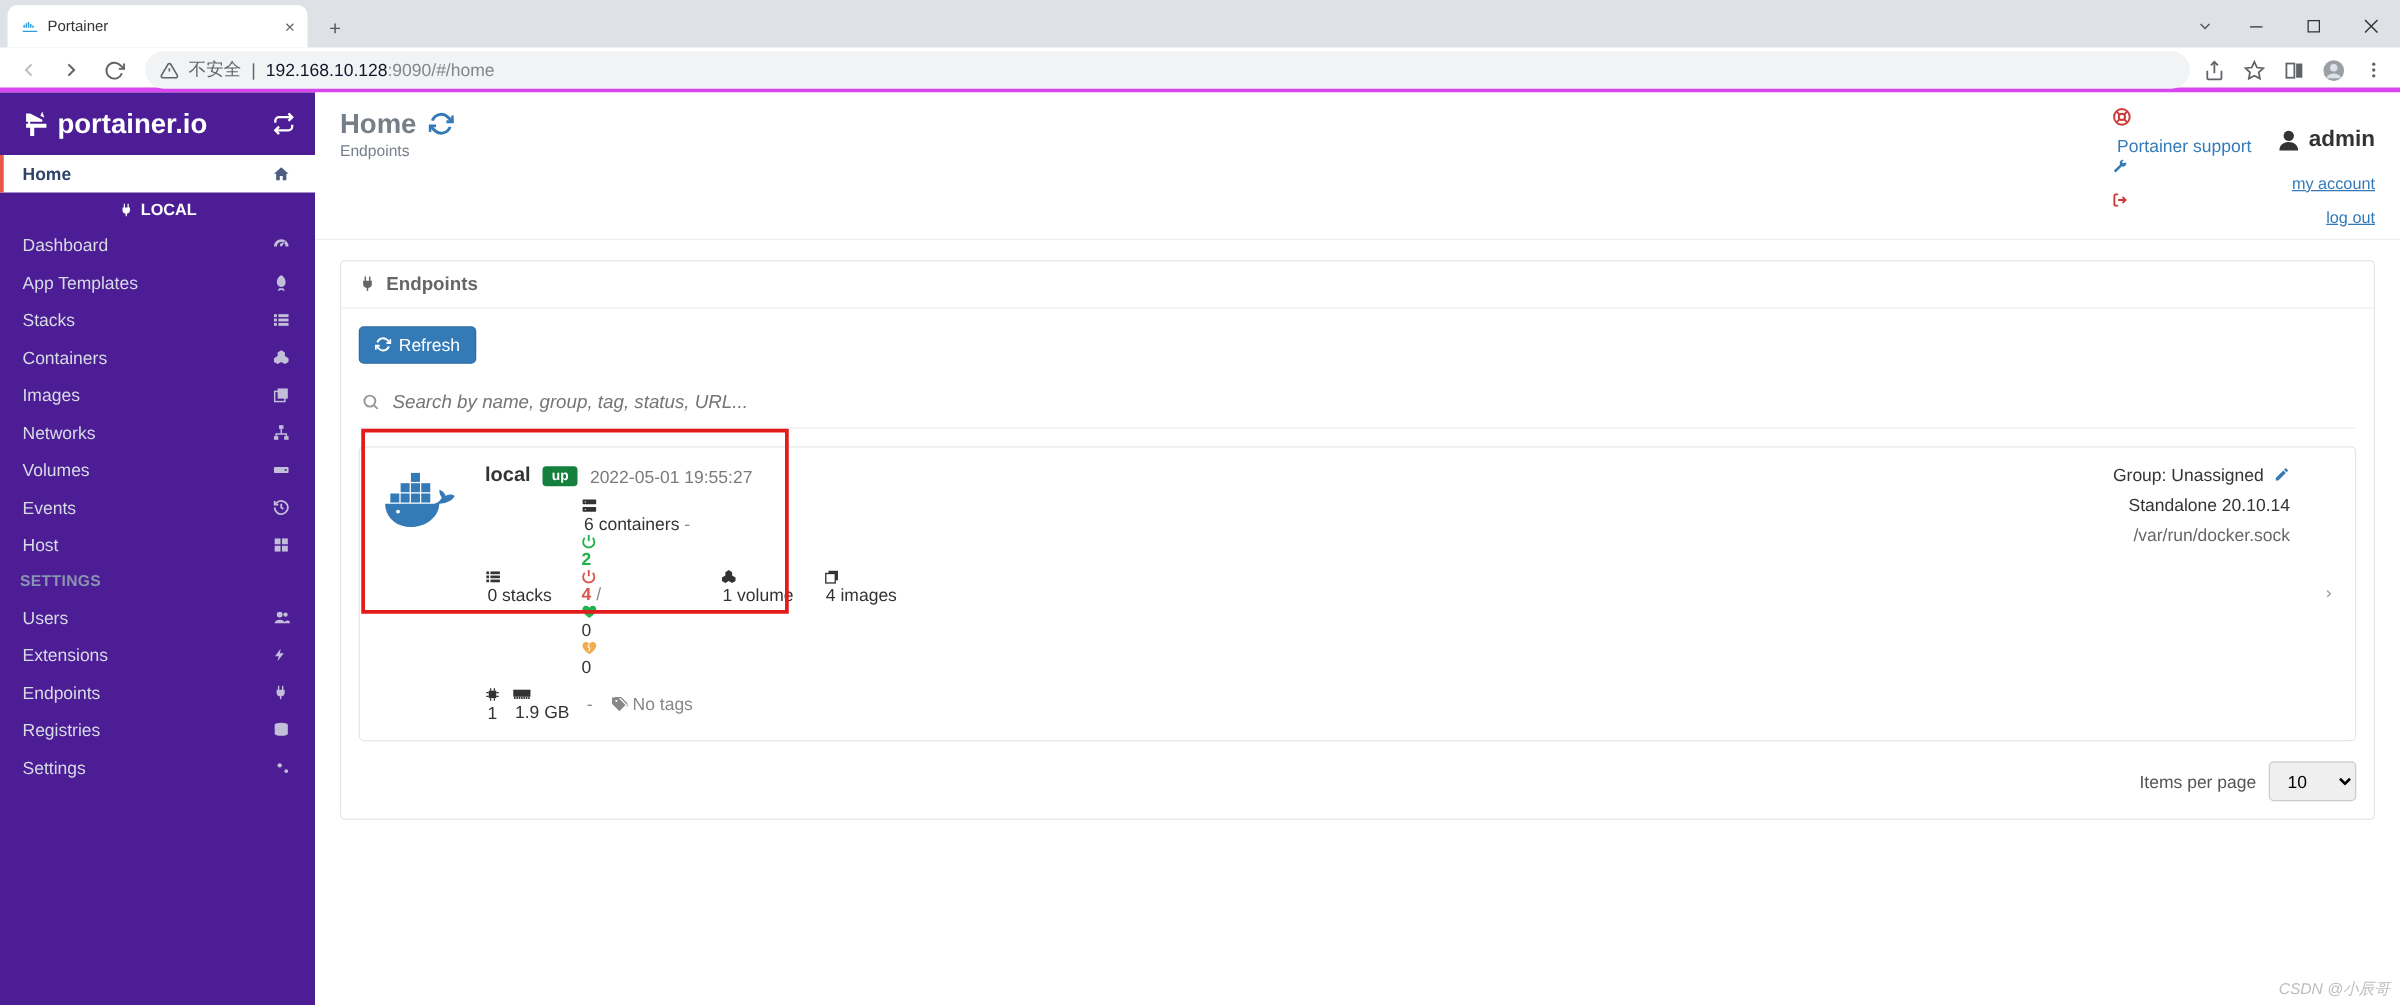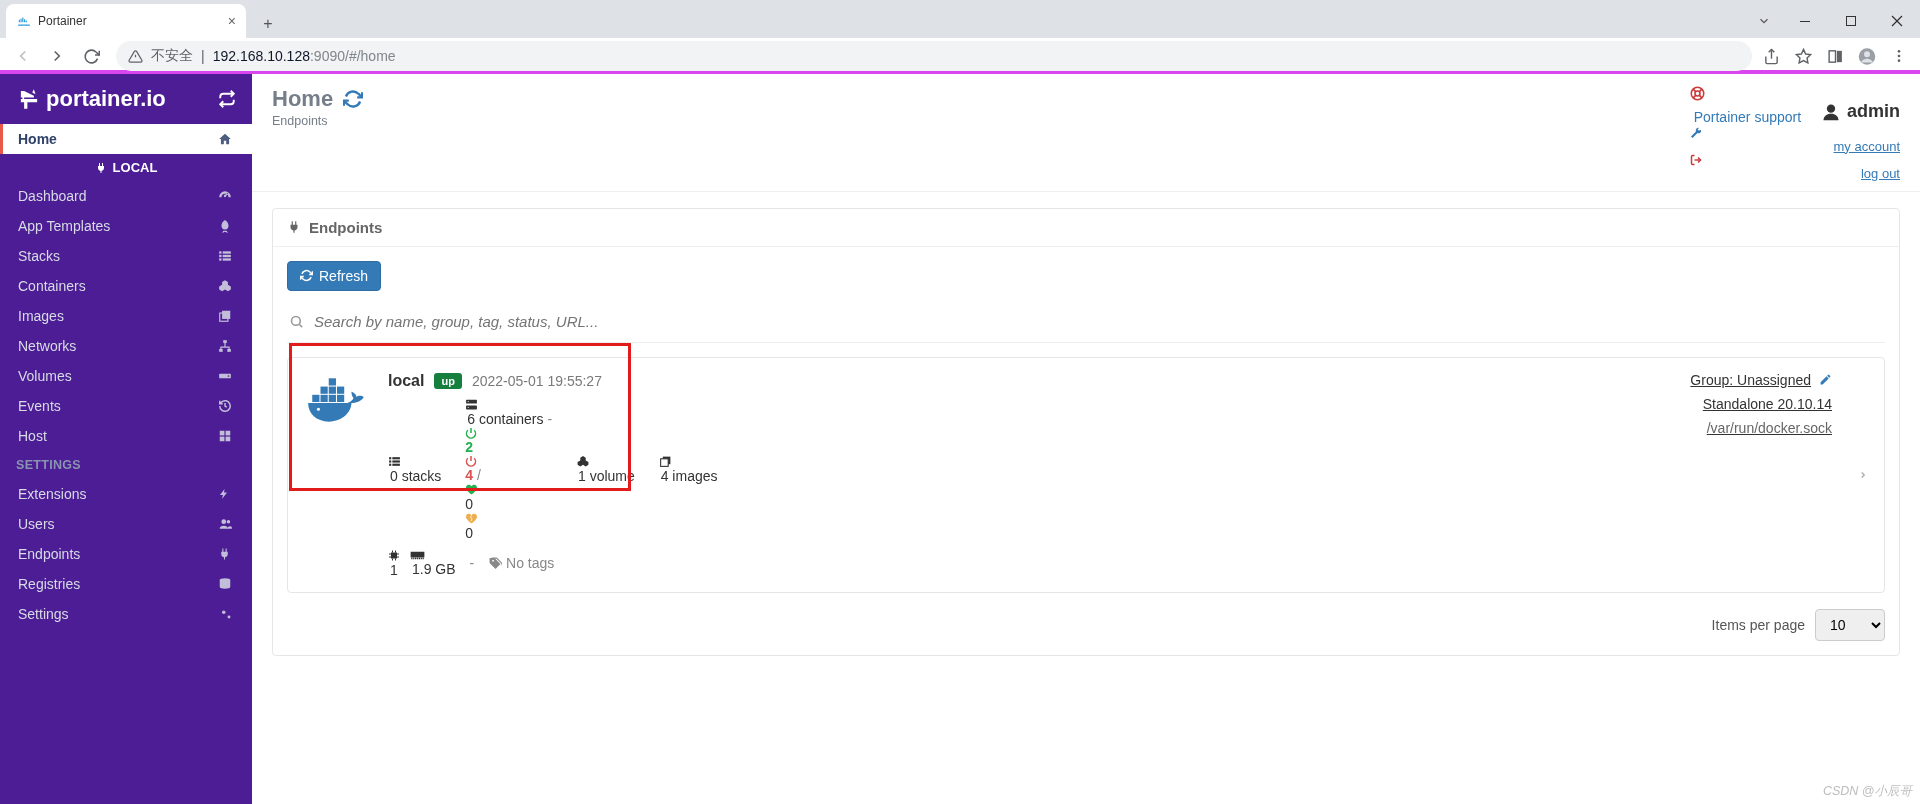--- a/index.html
+++ b/index.html
@@ -71,21 +71,21 @@
   .badge-up { background: #15803d; color: #fff; font-size: 11px; font-weight: 700; padding: 2px 7px; border-radius: 3px; }
   .ep-ts { color: #7a7a7a; font-size: 14px; }
   .ep-row2, .ep-row3 { display: flex; align-items: center; gap: 10px; margin-top: 8px; color: #333; font-size: 14px; flex-wrap: wrap;}
   .stat-ic { color: #333; margin-right: 2px; }
   .green { color: #22b14c; font-weight: 600; }
   .red { color: #d9534f; font-weight: 600; }
   .heart { color: #22b14c; }
   .heart-broken { color: #f0ad4e; }
   .sep { color: #888;}
   .tags { color: #888; display:inline-flex; align-items:center; gap:4px;}
-  .ep-right { text-align: right; font-size: 14px; color: #333; text-decoration: underline; }
+  .ep-right { text-align: right; font-size: 14px; color: #333; }
   .ep-right .grp{ display:flex; align-items:center; gap:8px; justify-content:flex-end;}
   .ep-right .pencil { color: #337ab7; cursor: pointer; }
   .ep-right .line2 { margin-top: 8px; }
   .ep-right .line3 { margin-top: 8px; color: #666; }
   .chev-right{ color:#aaa; margin-left:8px; align-self:center;}
 
   .highlight-box { position: absolute; border: 3px solid #e21b1b; pointer-events: none; z-index: 10; }
 
   .pager { display: flex; justify-content: flex-end; align-items: center; gap: 10px; margin-top: 16px; font-size: 14px; color: #555;}
   .pager select { border: 1px solid #ccc; border-radius: 4px; padding: 6px 10px; font-size: 14px; width: 70px;}
@@ -314,35 +314,35 @@
             <svg width="14" height="14" viewBox="0 0 24 24" fill="currentColor">
               <rect x="3" y="3" width="8" height="8"></rect>
               <rect x="13" y="3" width="8" height="8"></rect>
               <rect x="3" y="13" width="8" height="8"></rect>
               <rect x="13" y="13" width="8" height="8"></rect>
             </svg>
           </span>
         </li>
       <li class="section-header">SETTINGS</li>
       <li>
-          <span>Extensions</span>
-          <span class="mi-icon">
-            <svg width="12" height="14" viewBox="0 0 24 24" fill="currentColor">
-              <path d="M13 2L4 14h6l-2 8 10-13h-6z"></path>
-            </svg>
-          </span>
-        </li>
-      <li>
           <span>Users</span>
           <span class="mi-icon">
             <svg width="15" height="14" viewBox="0 0 24 24" fill="currentColor">
               <circle cx="9" cy="8" r="4"></circle>
               <path d="M2 20c0-3 3-5 7-5s7 2 7 5z"></path>
               <circle cx="17" cy="8" r="3"></circle>
               <path d="M15 20c0-2 2-4 5-4s3 2 3 4z"></path>
+            </svg>
+          </span>
+        </li>
+      <li>
+          <span>Extensions</span>
+          <span class="mi-icon">
+            <svg width="12" height="14" viewBox="0 0 24 24" fill="currentColor">
+              <path d="M13 2L4 14h6l-2 8 10-13h-6z"></path>
             </svg>
           </span>
         </li>
       <li>
           <span>Endpoints</span>
           <span class="mi-icon">
             <svg width="13" height="14" viewBox="0 0 24 24" fill="currentColor">
               <path d="M8 2v6H6v4a6 6 0 0 0 5 5.9V22h2v-4.1A6 6 0 0 0 18 12V8h-2V2h-2v6h-4V2z"></path>
             </svg>
           </span>

